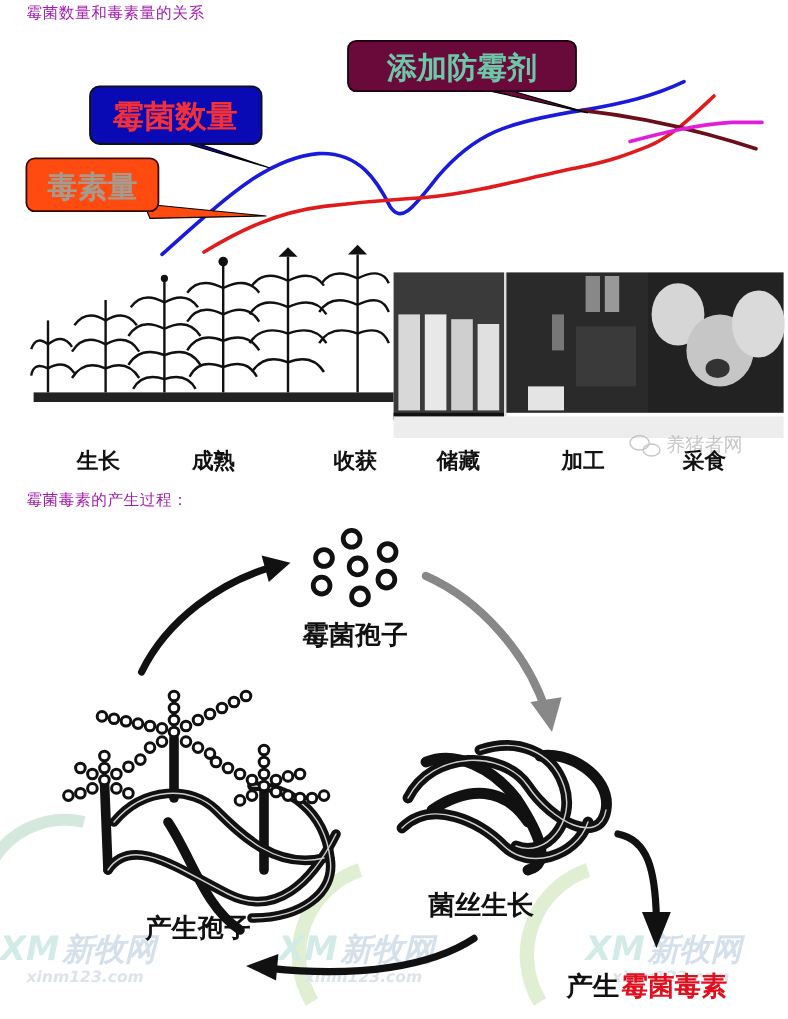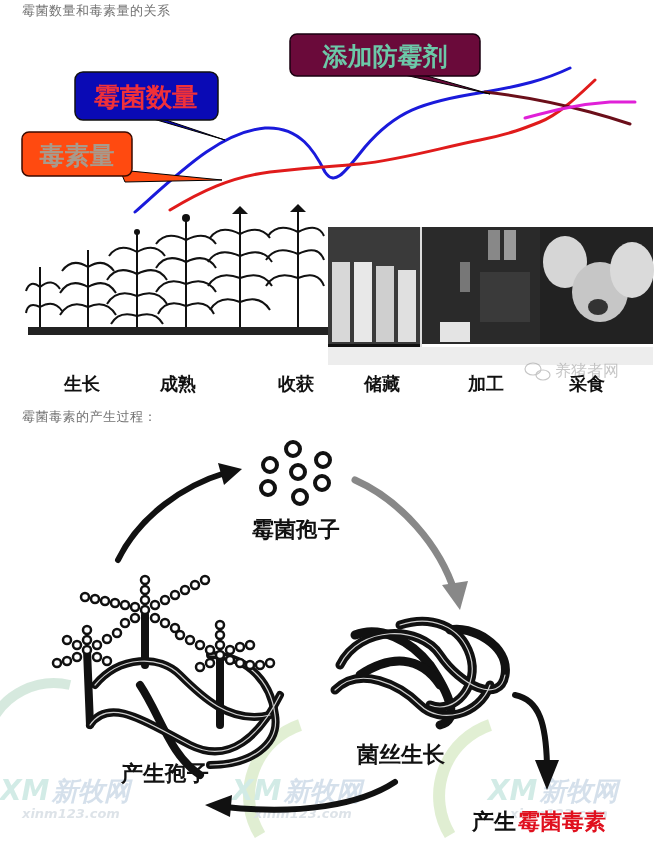--- a/index.html
+++ b/index.html
@@ -1,17 +1,17 @@
 <!DOCTYPE html>
 <html><head>
 <meta charset="utf-8">
 <style>
   html, body { margin: 0; padding: 0; background: #ffffff; }
   body { width: 657px; height: 849px; position: relative; overflow: hidden; font-family: "DejaVu Sans", sans-serif; }
-  .caption { position: absolute; left: 22px; font-size: 13px; color: #737373; letter-spacing: 0.5px; }
+  .caption { position: absolute; left: 22px; font-size: 13px; color: #a21caf; letter-spacing: 0.5px; }
   #cap1 { top: 2px; }
   #cap2 { top: 408px; }
   .fig { position: absolute; left: 0; }
   #fig1 { top: 22px; width: 657px; height: 378px; }
   #fig2 { top: 425px; width: 657px; height: 424px; }
   svg text { font-family: "DejaVu Serif", serif; }
   .bubble-text { font-family: "DejaVu Sans", sans-serif; font-weight: bold; }
   .wm-text { font-family: "DejaVu Sans", sans-serif; font-weight: bold; font-style: italic; }
 </style>
 </head>

